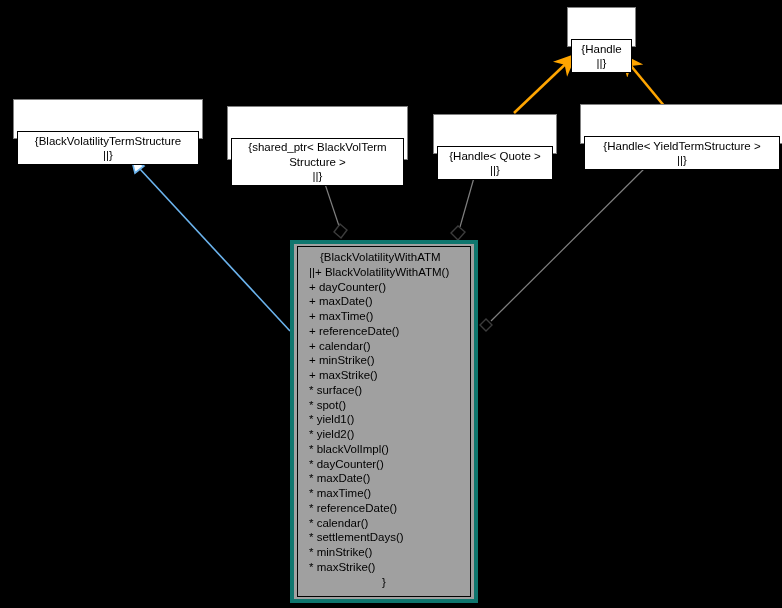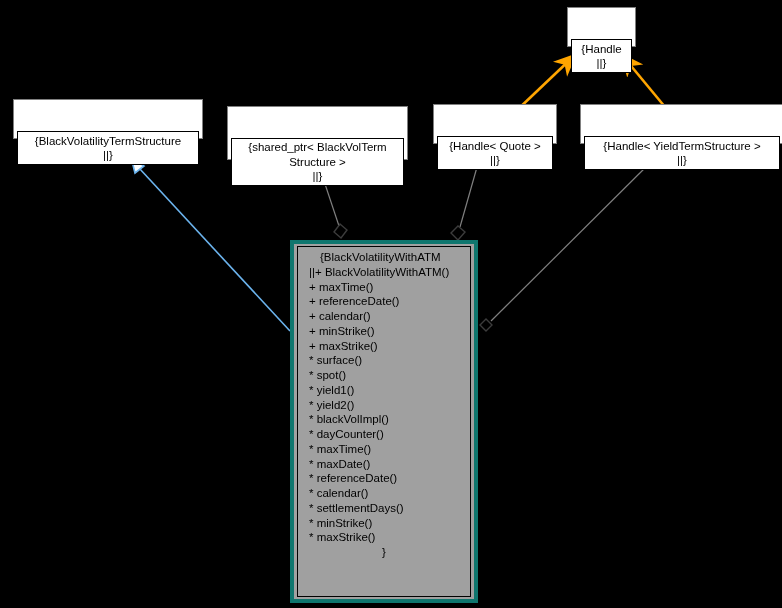--- a/index.html
+++ b/index.html
@@ -131,52 +131,54 @@
   </div>
 
   <div class="node" style="left:219px; top:106px; width:181px; height:54px;">
     <div class="inner">
       <span class="line">{shared_ptr&lt; BlackVolTerm</span>
       <span class="line">Structure &gt;</span>
       <span class="line">||}</span>
     </div>
   </div>
 
-  <div class="node" style="left:425px; top:104px; width:124px; height:40px;">
+  <div class="node" style="left:425px; top:114px; width:124px; height:40px;">
     <div class="inner">
       <span class="line">{Handle&lt; Quote &gt;</span>
       <span class="line">||}</span>
     </div>
   </div>
 
   <div class="node" style="left:572px; top:104px; width:204px; height:40px;">
     <div class="inner">
       <span class="line">{Handle&lt; YieldTermStructure &gt;</span>
       <span class="line">||}</span>
     </div>
   </div>
 
   <div class="node-main" style="left:282px; top:240px; width:188px; height:363px;">
     <div class="inner">
       <div id="main-rows">
           <div class="mrow" style="padding-left: 22px;">{BlackVolatilityWithATM</div>
           <div class="mrow">||+ BlackVolatilityWithATM()</div>
+          <div class="mrow">+ dayCounter()</div>
+          <div class="mrow">+ maxDate()</div>
           <div class="mrow">+ maxTime()</div>
           <div class="mrow">+ referenceDate()</div>
           <div class="mrow">+ calendar()</div>
           <div class="mrow">+ minStrike()</div>
           <div class="mrow">+ maxStrike()</div>
           <div class="mrow">* surface()</div>
           <div class="mrow">* spot()</div>
           <div class="mrow">* yield1()</div>
           <div class="mrow">* yield2()</div>
           <div class="mrow">* blackVolImpl()</div>
           <div class="mrow">* dayCounter()</div>
+          <div class="mrow">* maxDate()</div>
           <div class="mrow">* maxTime()</div>
-          <div class="mrow">* maxDate()</div>
           <div class="mrow">* referenceDate()</div>
           <div class="mrow">* calendar()</div>
           <div class="mrow">* settlementDays()</div>
           <div class="mrow">* minStrike()</div>
           <div class="mrow">* maxStrike()</div>
           <div class="mrow center">}</div>
         </div>
     </div>
   </div>
 

